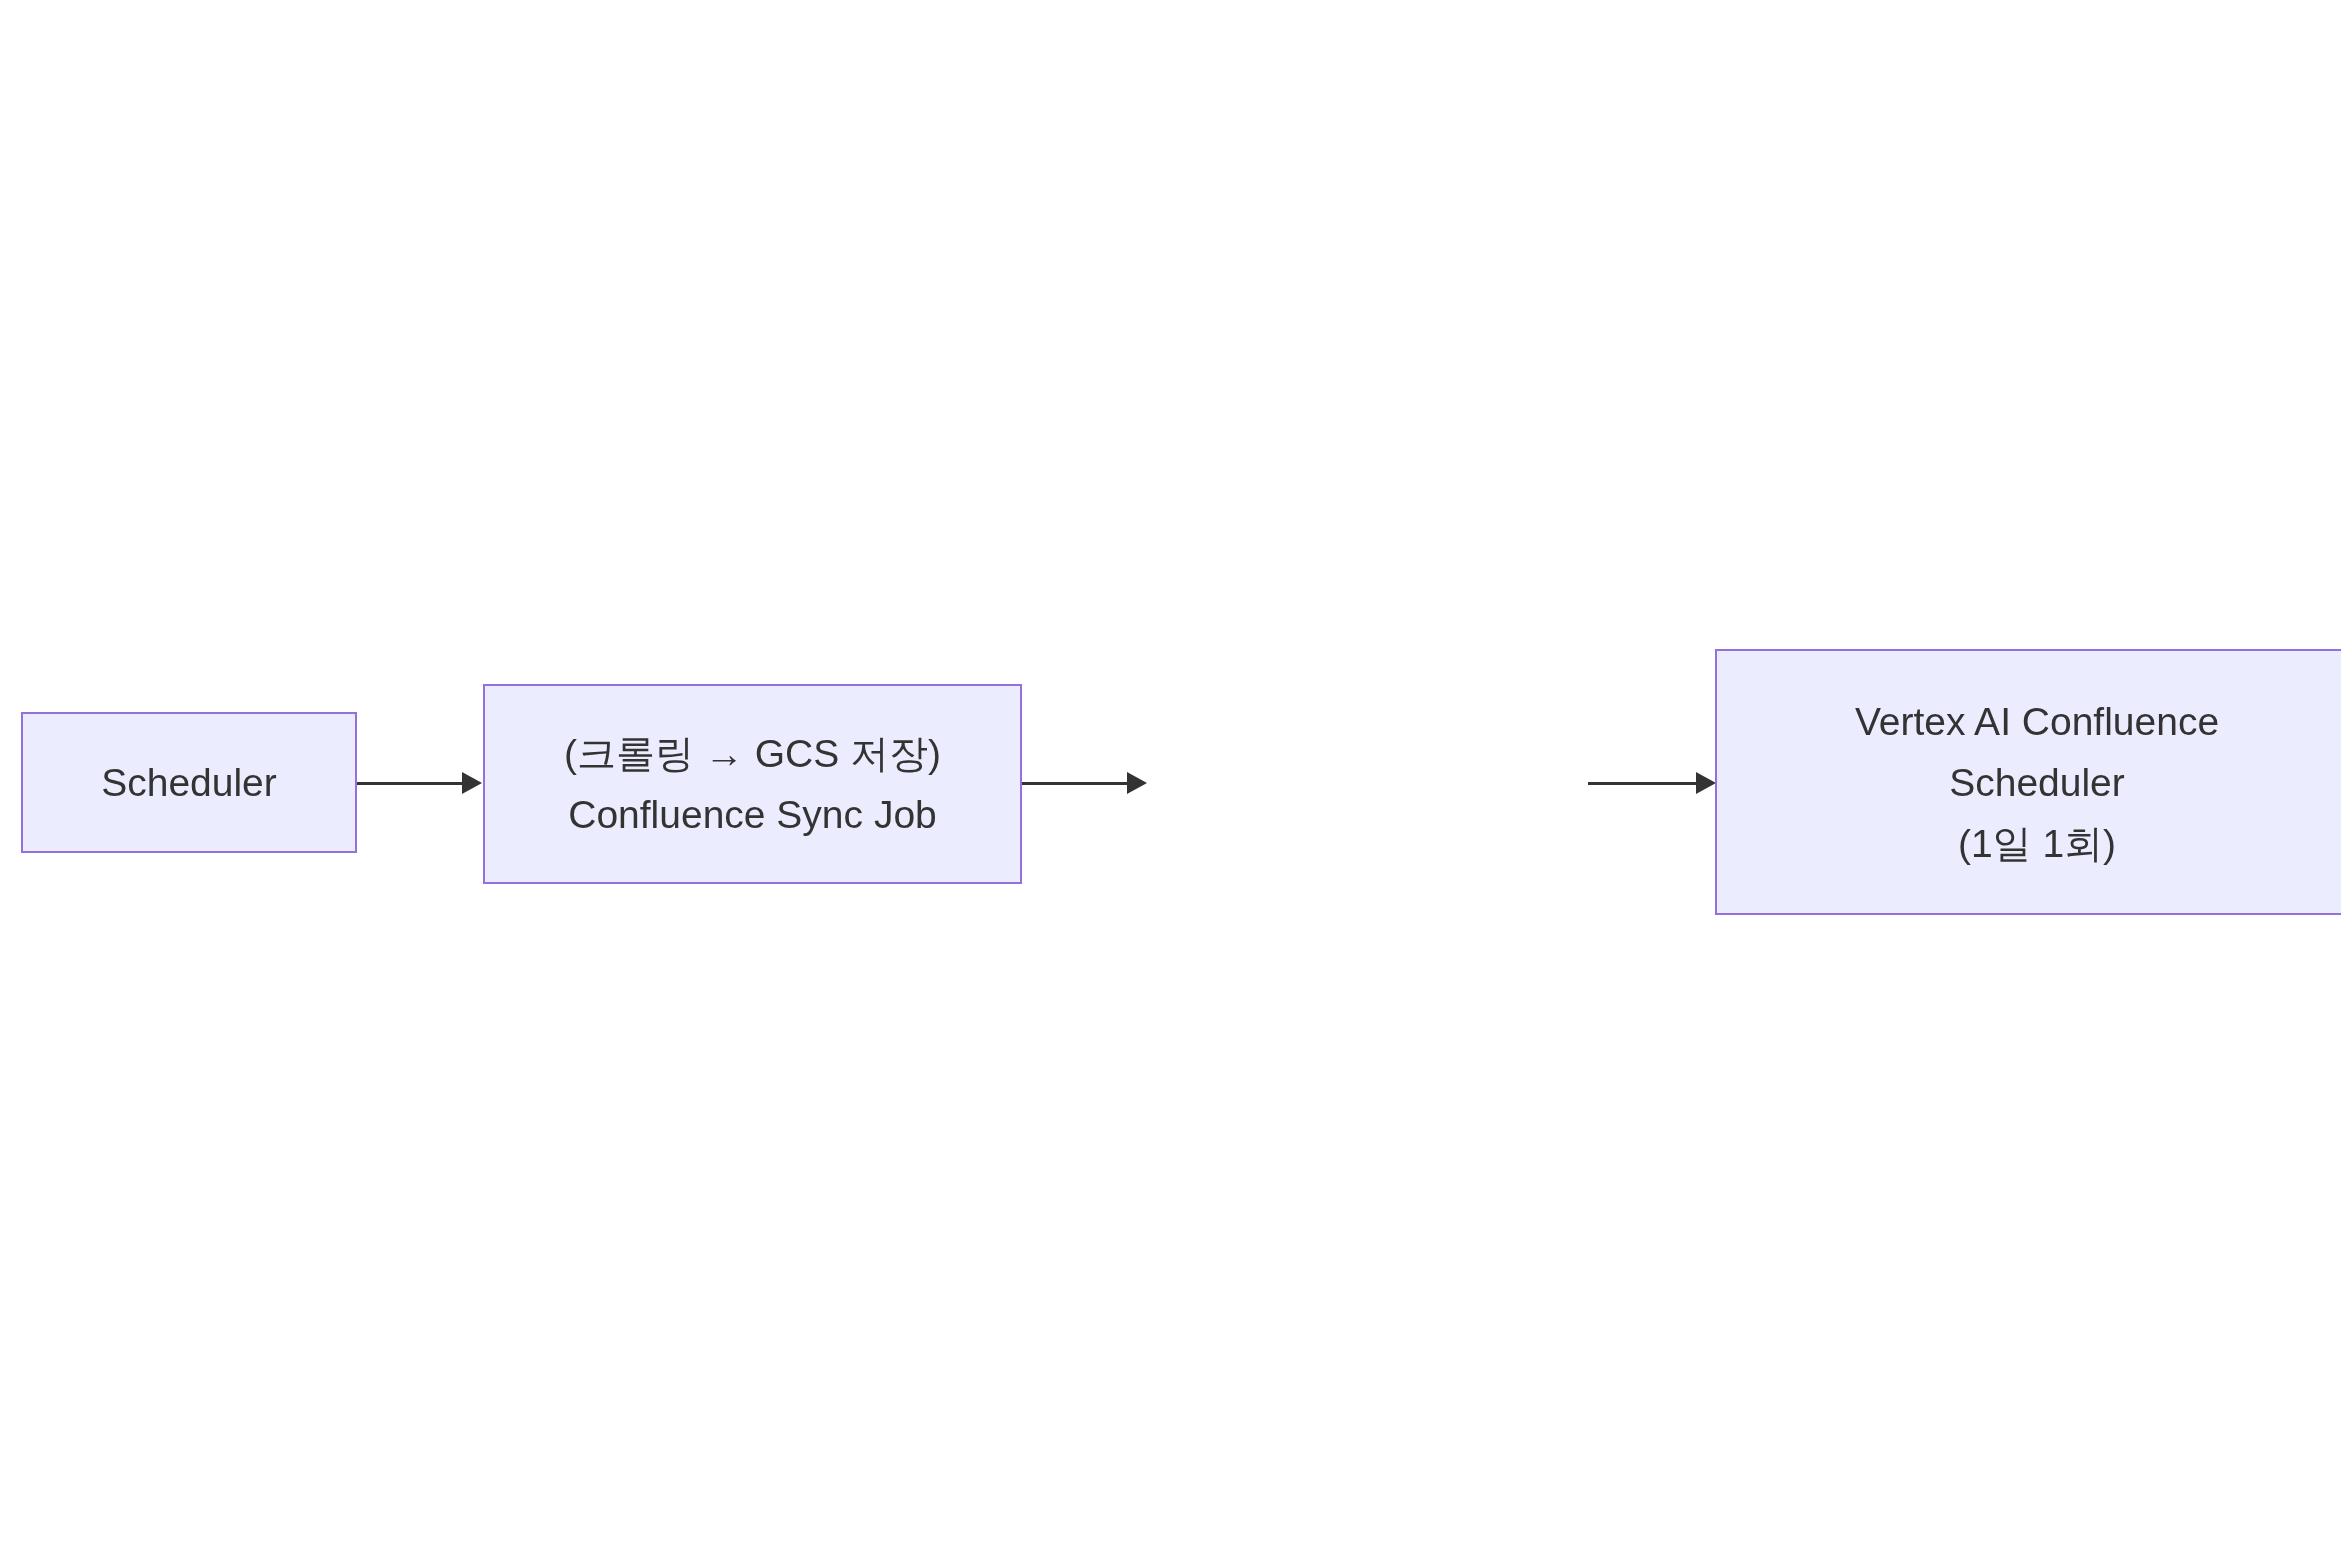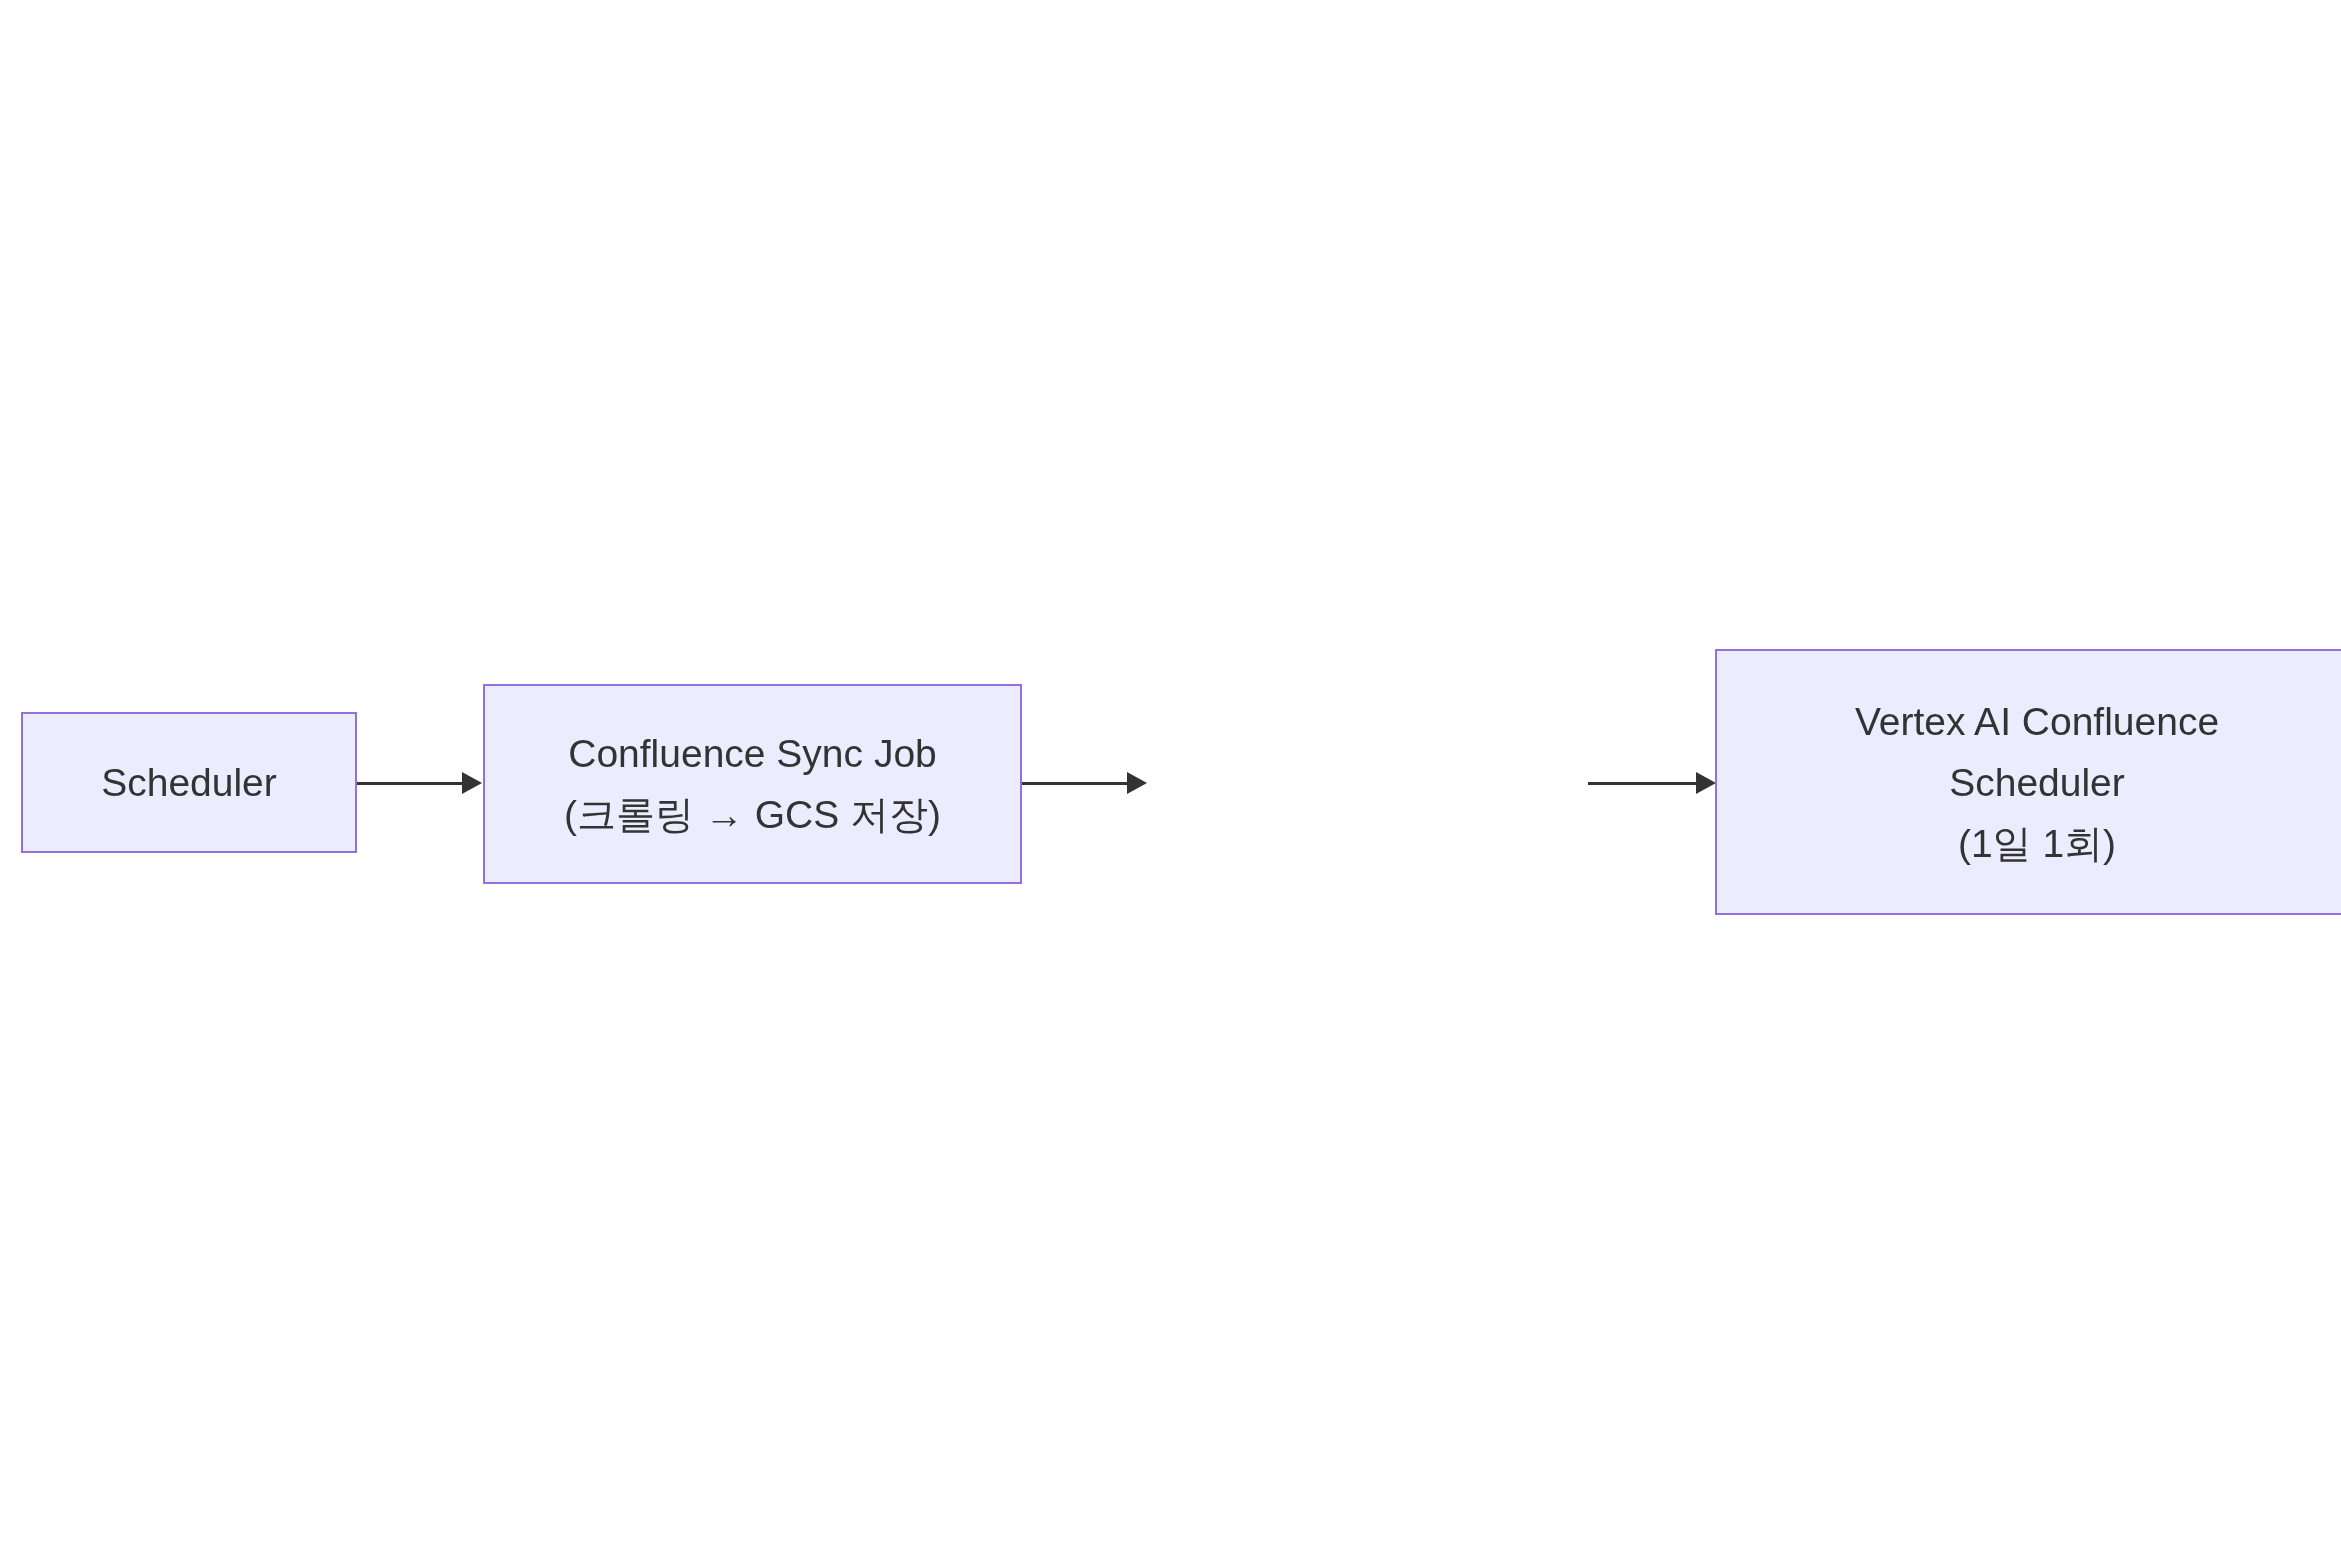--- a/index.html
+++ b/index.html
@@ -78,22 +78,22 @@
   <div class="node node-scheduler">
     <span>Scheduler</span>
   </div>
 
   <div class="edge edge-1">
     <div class="edge-line"></div>
     <div class="arrowhead"></div>
   </div>
 
   <div class="node node-sync-job">
+    <span>(크롤링 → GCS 저장)</span>
     <span>Confluence Sync Job</span>
-    <span>(크롤링 → GCS 저장)</span>
   </div>
 
   <div class="edge edge-2">
     <div class="edge-line"></div>
     <div class="arrowhead"></div>
   </div>
 
 
   <div class="edge edge-3">
     <div class="edge-line"></div>

